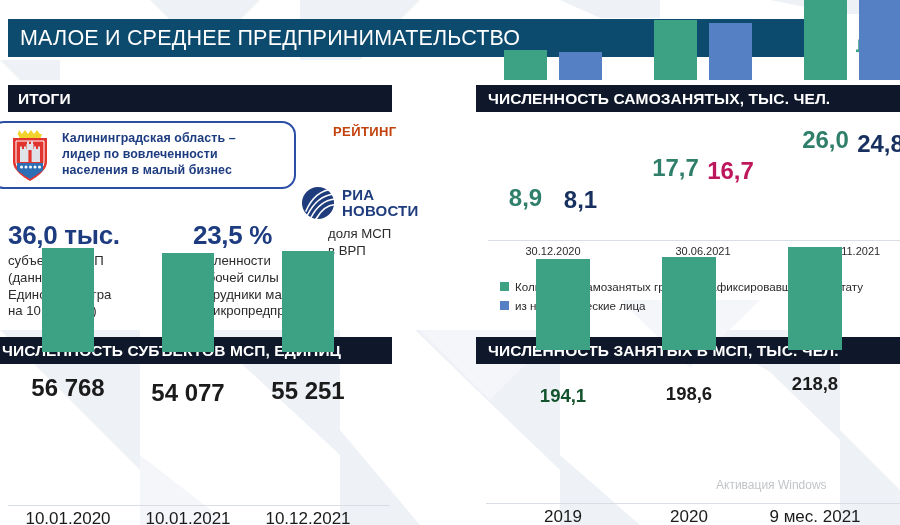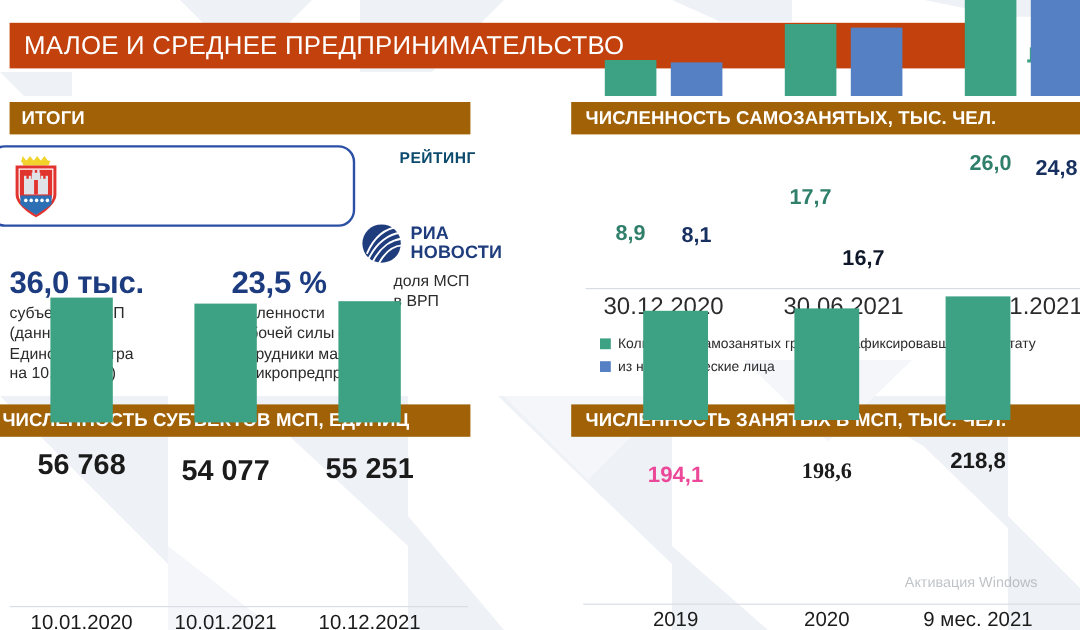--- a/index.html
+++ b/index.html
@@ -9,31 +9,31 @@
     font-family:"Liberation Sans","DejaVu Sans",sans-serif;
     -webkit-font-smoothing:antialiased;
   }
   
   .bg-layer{position:absolute;inset:0;overflow:hidden;z-index:0;pointer-events:none;}
   .bg-layer svg{position:absolute;top:0;left:0;}
 
   
   .title-bar{
     position:absolute;left:8px;top:19px;width:836px;height:38px;
-    background:#c2410c;z-index:2;display:flex;align-items:center;
+    background:#0c4a6e;z-index:2;display:flex;align-items:center;
   }
   .title-bar .t{
     color:#ffffff;font-size:21.5px;letter-spacing:.2px;font-weight:400;
     padding-left:12px;white-space:nowrap;
   }
   .desk-icon{position:absolute;left:855px;top:18px;width:42px;height:40px;z-index:2;}
 
   
   .sec-hdr{
-    position:absolute;background:#a16207;height:27px;display:flex;align-items:center;
+    position:absolute;background:#0f172a;height:27px;display:flex;align-items:center;
     z-index:3;
   }
   .sec-hdr span{
     color:#ffffff;font-size:15.5px;font-weight:bold;white-space:nowrap;letter-spacing:.1px;
   }
 
   #hdr-itogi{left:8px;top:85px;width:384px;}
   #hdr-itogi span{padding-left:10px;}
   #hdr-samoz{left:476px;top:85px;width:424px;}
   #hdr-samoz span{padding-left:12px;}
@@ -47,21 +47,21 @@
     position:absolute;left:-10px;top:121px;width:306px;height:68px;
     border:2px solid #2a4fa5;border-radius:14px;background:#ffffff;
     display:flex;align-items:center;z-index:3;box-sizing:border-box;
   }
   .kgd-emblem{width:44px;height:56px;margin-left:16px;flex:0 0 auto;}
   .kgd-text{
     margin-left:10px;color:#1d3c80;font-size:12.4px;font-weight:bold;
     line-height:1.28;letter-spacing:.1px;
   }
   .rating-label{
-    position:absolute;left:333px;top:124px;color:#0c4a6e;font-size:13px;
+    position:absolute;left:333px;top:124px;color:#c2410c;font-size:13px;
     font-weight:bold;letter-spacing:.4px;z-index:3;
   }
   .ria{position:absolute;left:300px;top:148px;z-index:3;display:flex;align-items:center;margin-top:37px;}
   .ria-mark{width:36px;height:36px;flex:0 0 auto;}
   .ria-text{
     margin-left:6px;color:#1f3c7d;font-size:15px;font-weight:bold;line-height:1.06;
     letter-spacing:.2px;
   }
 
   
@@ -86,22 +86,22 @@
   .vlabel{
     position:absolute;text-align:center;font-weight:bold;white-space:nowrap;
   }
   .xlabel{
     position:absolute;text-align:center;color:#2b2b2b;white-space:nowrap;
   }
 
   
   #chart-samoz{left:476px;top:118px;width:424px;height:160px;}
   #chart-samoz .axis-line{left:12px;top:122px;width:412px;}
-  #chart-samoz .vlabel{font-size:18px;}
-  #chart-samoz .xlabel{font-size:20px;top:127px;}
+  #chart-samoz .vlabel{font-size:24px;}
+  #chart-samoz .xlabel{font-size:11px;top:127px;}
 
   .legend{position:absolute;left:500px;top:281px;z-index:3;}
   .legend-row{display:flex;align-items:center;margin-bottom:7px;}
   .legend-sw{width:9px;height:9px;flex:0 0 auto;}
   .legend-tx{
     margin-left:6px;font-size:11.6px;color:#2b2b2b;white-space:nowrap;line-height:1;
   }
 
   
   #chart-subj{left:0px;top:372px;width:400px;height:153px;}
@@ -111,21 +111,21 @@
 
   
   #chart-zanyat{left:476px;top:372px;width:424px;height:153px;}
   #chart-zanyat .axis-line{left:10px;top:131px;width:414px;}
   #chart-zanyat .vlabel{font-size:18.5px;color:#1b1b1b;}
   #chart-zanyat .xlabel{font-size:17px;top:135px;color:#1b1b1b;}
 
   
   .watermark{
     position:absolute;left:716px;top:478px;z-index:4;color:#9aa0a6;opacity:.62;
-    pointer-events:none;line-height:1.25;margin-left:38px;
+    pointer-events:none;line-height:1.25;
   }
   .wm-title{font-size:12px;}
   .wm-sub{font-size:9px;width:185px;}
 </style>
 </head>
 <body>
 
 <div class="bg-layer">
   <svg width="900" height="525" viewBox="0 0 900 525">
     <rect x="0" y="0" width="900" height="525" fill="#ffffff"></rect>
@@ -208,20 +208,25 @@
         <g fill="#ffffff">
           <circle cx="13.5" cy="40" r="1.5"></circle>
           <circle cx="18" cy="40" r="1.5"></circle>
           <circle cx="22.5" cy="40" r="1.5"></circle>
           <circle cx="27" cy="40" r="1.5"></circle>
           <circle cx="31.5" cy="40" r="1.5"></circle>
         </g>
       </g>
     </svg>
   </div>
+  <div class="kgd-text">
+    <div>Калининградская область –</div>
+    <div>лидер по вовлеченности</div>
+    <div>населения в малый бизнес</div>
+  </div>
 </div>
 
 <div class="rating-label">РЕЙТИНГ</div>
 
 <div class="ria">
   <div class="ria-mark">
     <svg viewBox="0 0 36 36" width="36" height="36">
       <circle cx="18" cy="18" r="16" fill="#1f3c7d"></circle>
       <g stroke="#ffffff" stroke-width="1.6" fill="none" stroke-linecap="round">
         <path d="M6 26 C12 12 22 5 33 4"></path>
@@ -268,21 +273,21 @@
   <div class="axis-line"></div>
   <div class="plot">
       <div class="bar" style="left: 28px; width: 43px; height: 30px; bottom: 38px; background: rgb(61, 161, 132);"></div>
       <div class="vlabel" style="color: rgb(47, 127, 106); left: 16px; width: 67px; top: 66px;">8,9</div>
       <div class="bar" style="left: 83px; width: 43px; height: 28px; bottom: 38px; background: rgb(85, 128, 196);"></div>
       <div class="vlabel" style="color: rgb(23, 48, 95); left: 71px; width: 67px; top: 68px;">8,1</div>
       <div class="xlabel" style="left: 7px; width: 140px;">30.12.2020</div>
       <div class="bar" style="left: 178px; width: 43px; height: 60px; bottom: 38px; background: rgb(61, 161, 132);"></div>
       <div class="vlabel" style="color: rgb(47, 127, 106); left: 166px; width: 67px; top: 36px;">17,7</div>
       <div class="bar" style="left: 233px; width: 43px; height: 57px; bottom: 38px; background: rgb(85, 128, 196);"></div>
-      <div class="vlabel" style="color: #0f172a; left: 210px; width: 67px; top: 39px; margin-top: 48px;">16,7</div>
+      <div class="vlabel" style="color: #be185d; left: 221px; width: 67px; top: 39px;">16,7</div>
       <div class="xlabel" style="left: 157px; width: 140px;">30.06.2021</div>
       <div class="bar" style="left: 328px; width: 43px; height: 88px; bottom: 38px; background: rgb(61, 161, 132);"></div>
       <div class="vlabel" style="color: rgb(47, 127, 106); left: 316px; width: 67px; top: 8px;">26,0</div>
       <div class="bar" style="left: 383px; width: 43px; height: 84px; bottom: 38px; background: rgb(85, 128, 196);"></div>
       <div class="vlabel" style="color: rgb(23, 48, 95); left: 371px; width: 67px; top: 12px;">24,8</div>
       <div class="xlabel" style="left: 307px; width: 140px;">30.11.2021</div>
     </div>
 </div>
 
 <div class="legend">
@@ -308,24 +313,24 @@
       <div class="bar" style="left: 282px; width: 52px; height: 101px; bottom: 20px; background: rgb(61, 161, 132);"></div>
       <div class="vlabel" style="color: rgb(27, 27, 27); left: 270px; width: 76px; top: 5px;">55 251</div>
       <div class="xlabel" style="left: 238px; width: 140px;">10.12.2021</div>
     </div>
 </div>
 
 <div class="chart" id="chart-zanyat">
   <div class="axis-line"></div>
   <div class="plot">
       <div class="bar" style="left: 60px; width: 54px; height: 91px; bottom: 22px; background: rgb(61, 161, 132);"></div>
-      <div class="vlabel" style="color: #ec4899; left: 48px; width: 78px; top: 13px;">194,1</div>
+      <div class="vlabel" style="color: #14532d; left: 48px; width: 78px; top: 13px;">194,1</div>
       <div class="xlabel" style="left: 17px; width: 140px;">2019</div>
       <div class="bar" style="left: 186px; width: 54px; height: 93px; bottom: 22px; background: rgb(61, 161, 132);"></div>
-      <div class="vlabel" style="color: rgb(27, 27, 27); left: 174px; width: 78px; top: 11px; font-family: Liberation Serif, serif;">198,6</div>
+      <div class="vlabel" style="color: rgb(27, 27, 27); left: 174px; width: 78px; top: 11px;">198,6</div>
       <div class="xlabel" style="left: 143px; width: 140px;">2020</div>
       <div class="bar" style="left: 312px; width: 54px; height: 103px; bottom: 22px; background: rgb(61, 161, 132);"></div>
       <div class="vlabel" style="color: rgb(27, 27, 27); left: 300px; width: 78px; top: 1px;">218,8</div>
       <div class="xlabel" style="left: 269px; width: 140px;">9 мес. 2021</div>
     </div>
 </div>
 
 <div class="watermark">
   <div class="wm-title">Активация Windows</div>
 </div>

